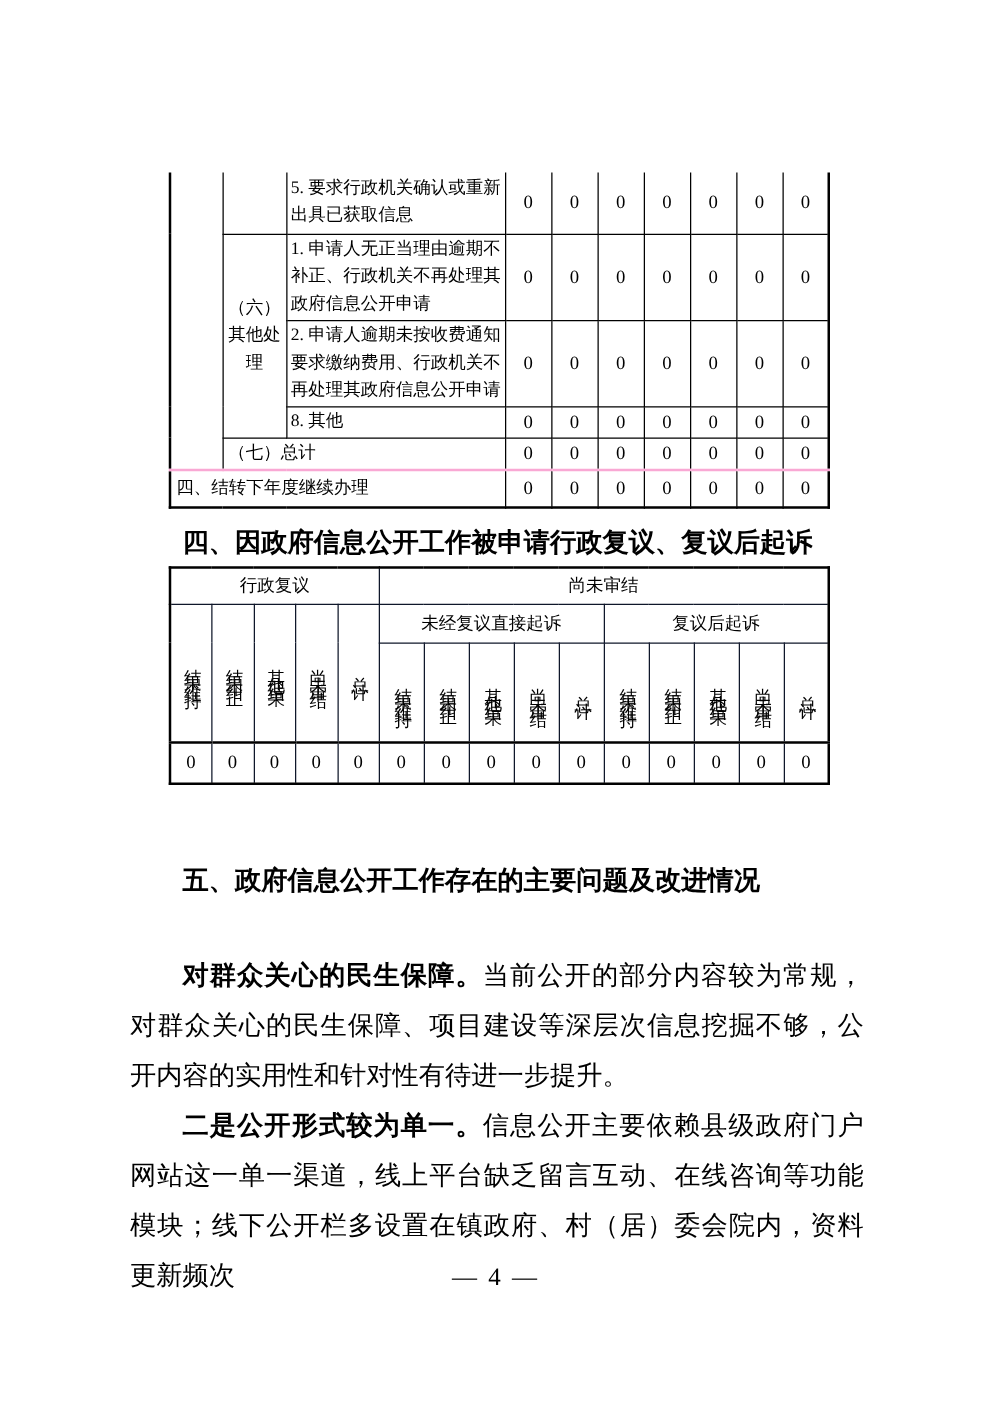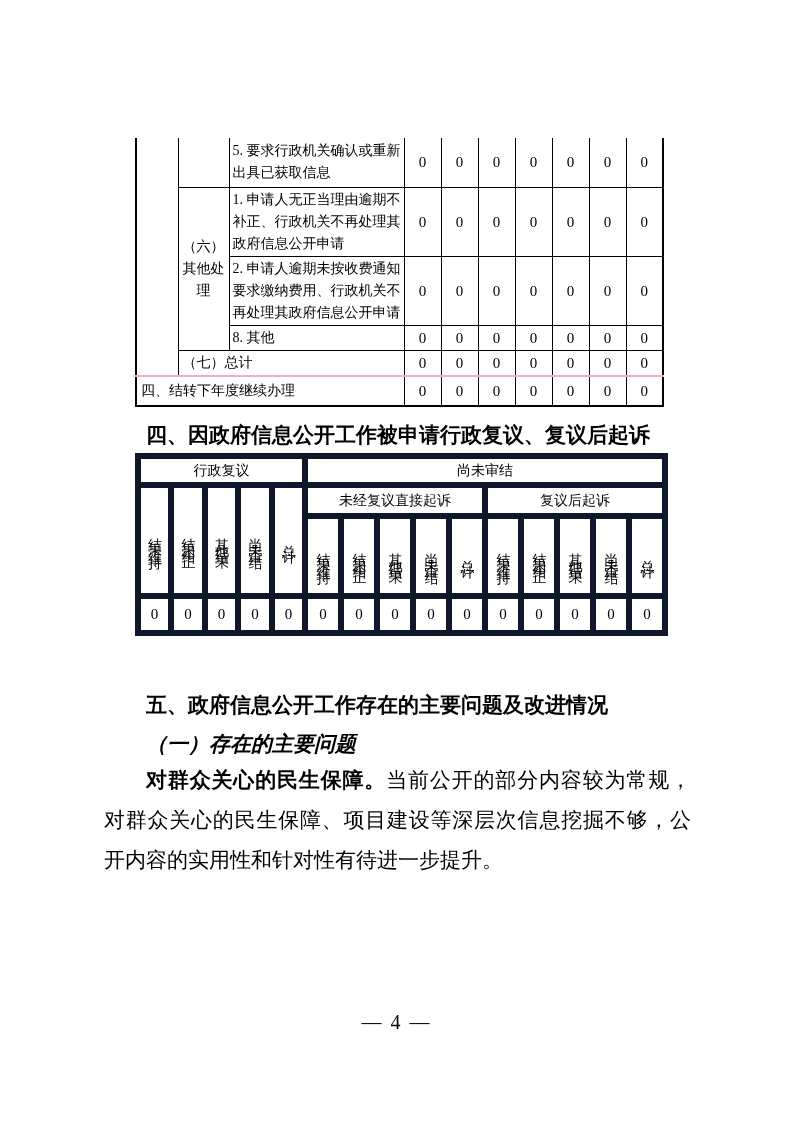--- a/index.html
+++ b/index.html
@@ -21,21 +21,21 @@
   .t1 .grp  { text-align:center; padding:13px 3px; }
   .t1 .num  { text-align:center; font-size:15px; }
   .t1 .lbl  { text-align:left; padding:1px 4px;font-family:Liberation Mono, monospace; }
   .t1 tr.carry td { border-top:2px solid #f9a8d4; }
 
   
   .t2 {
     position:absolute; left:135px; top:453px; width:527px;
     border:2px solid #000;
   }
-  .t2 td { border:6px solid #0f172a; font-size:14px; text-align:center; vertical-align:middle; padding:0; }
+  .t2 td { border:1px solid #0f172a; font-size:14px; text-align:center; vertical-align:middle; padding:0; }
   .t2 .vals td { border-top:2px solid #000; font-size:15px; height:31px; }
   .vtext {
     display:inline-block; writing-mode:vertical-lr; text-orientation:upright;
     letter-spacing:6px; line-height:16px; font-size:14px;
   }
 
   
   .sec-title {
     position:absolute; left:104px; width:600px; white-space:nowrap;
     font-family:"Liberation Sans","DejaVu Sans",sans-serif;
@@ -204,21 +204,21 @@
       <td>0</td>
       <td>0</td>
       <td>0</td>
       <td>0</td>
       <td>0</td>
     </tr>
   </tbody>
     </table>
 
   <div class="sec-title h5">五、政府信息公开工作存在的主要问题及改进情况</div>
-  <div class="sub-title">（一）存在的主要问题</div>
 
   <div class="body-text">
     <p><b>对群众关心的民生保障。</b><span>当前公开的部分内容较为常规，对群众关心的民生保障、项目建设等深层次信息挖掘不够，公开内容的实用性和针对性有待进一步提升。</span></p>
+    <p><b>二是公开形式较为单一。</b><span>信息公开主要依赖县级政府门户网站这一单一渠道，线上平台缺乏留言互动、在线咨询等功能模块；线下公开栏多设置在镇政府、村（居）委会院内，资料更新频次</span></p>
   </div>
 
   <div class="footer">— 4 —</div>
 
 </div>
 
 </body></html>

